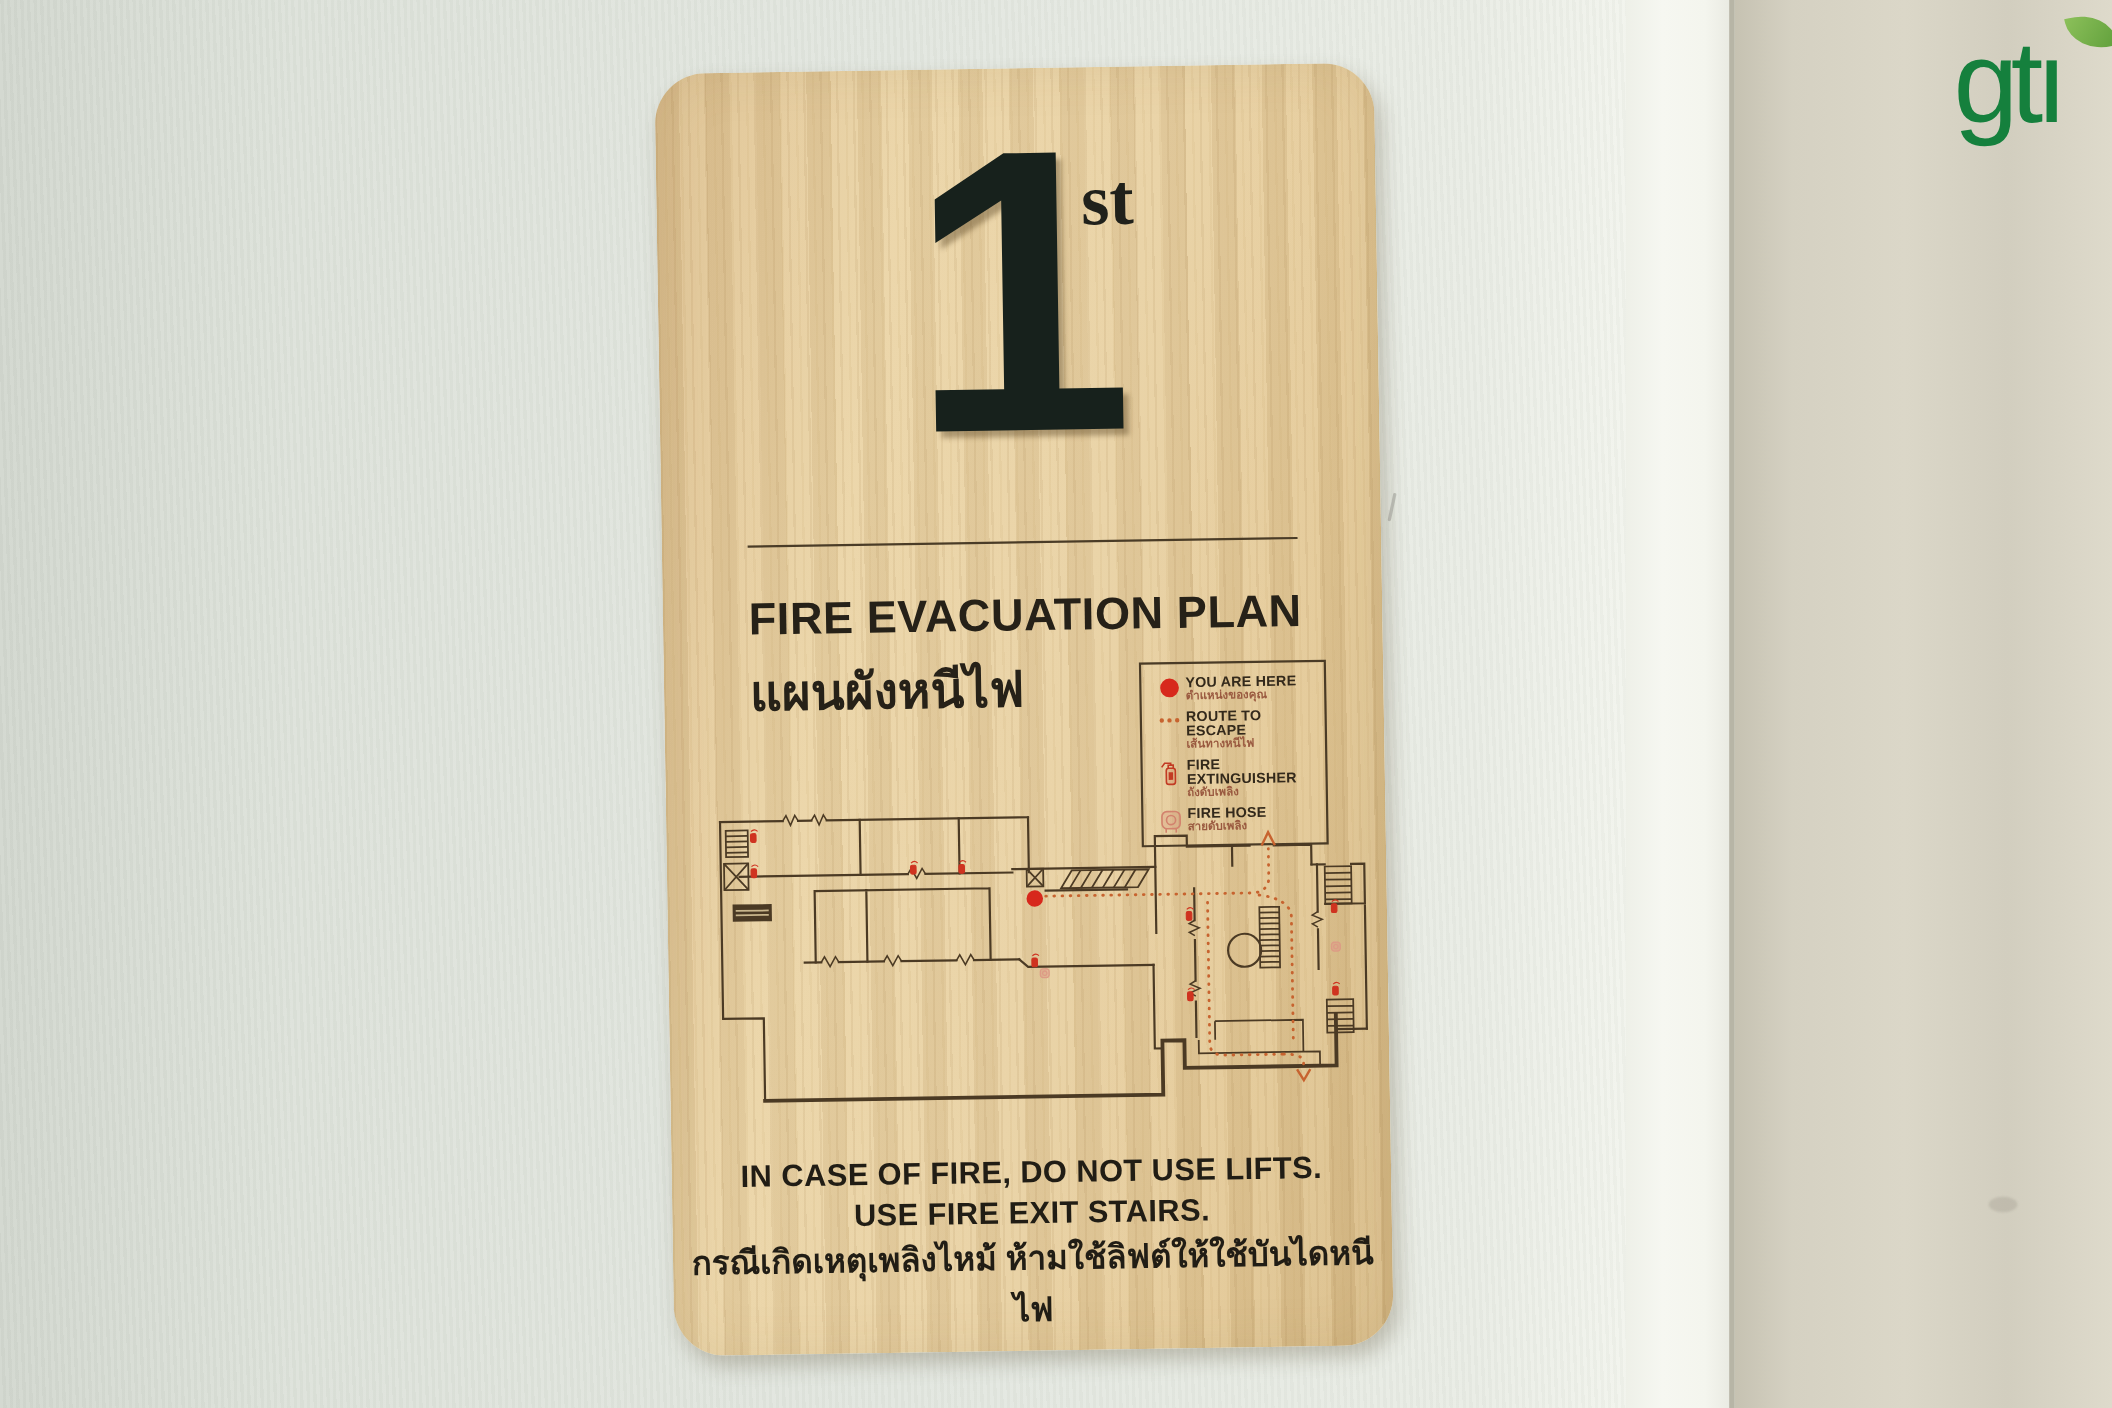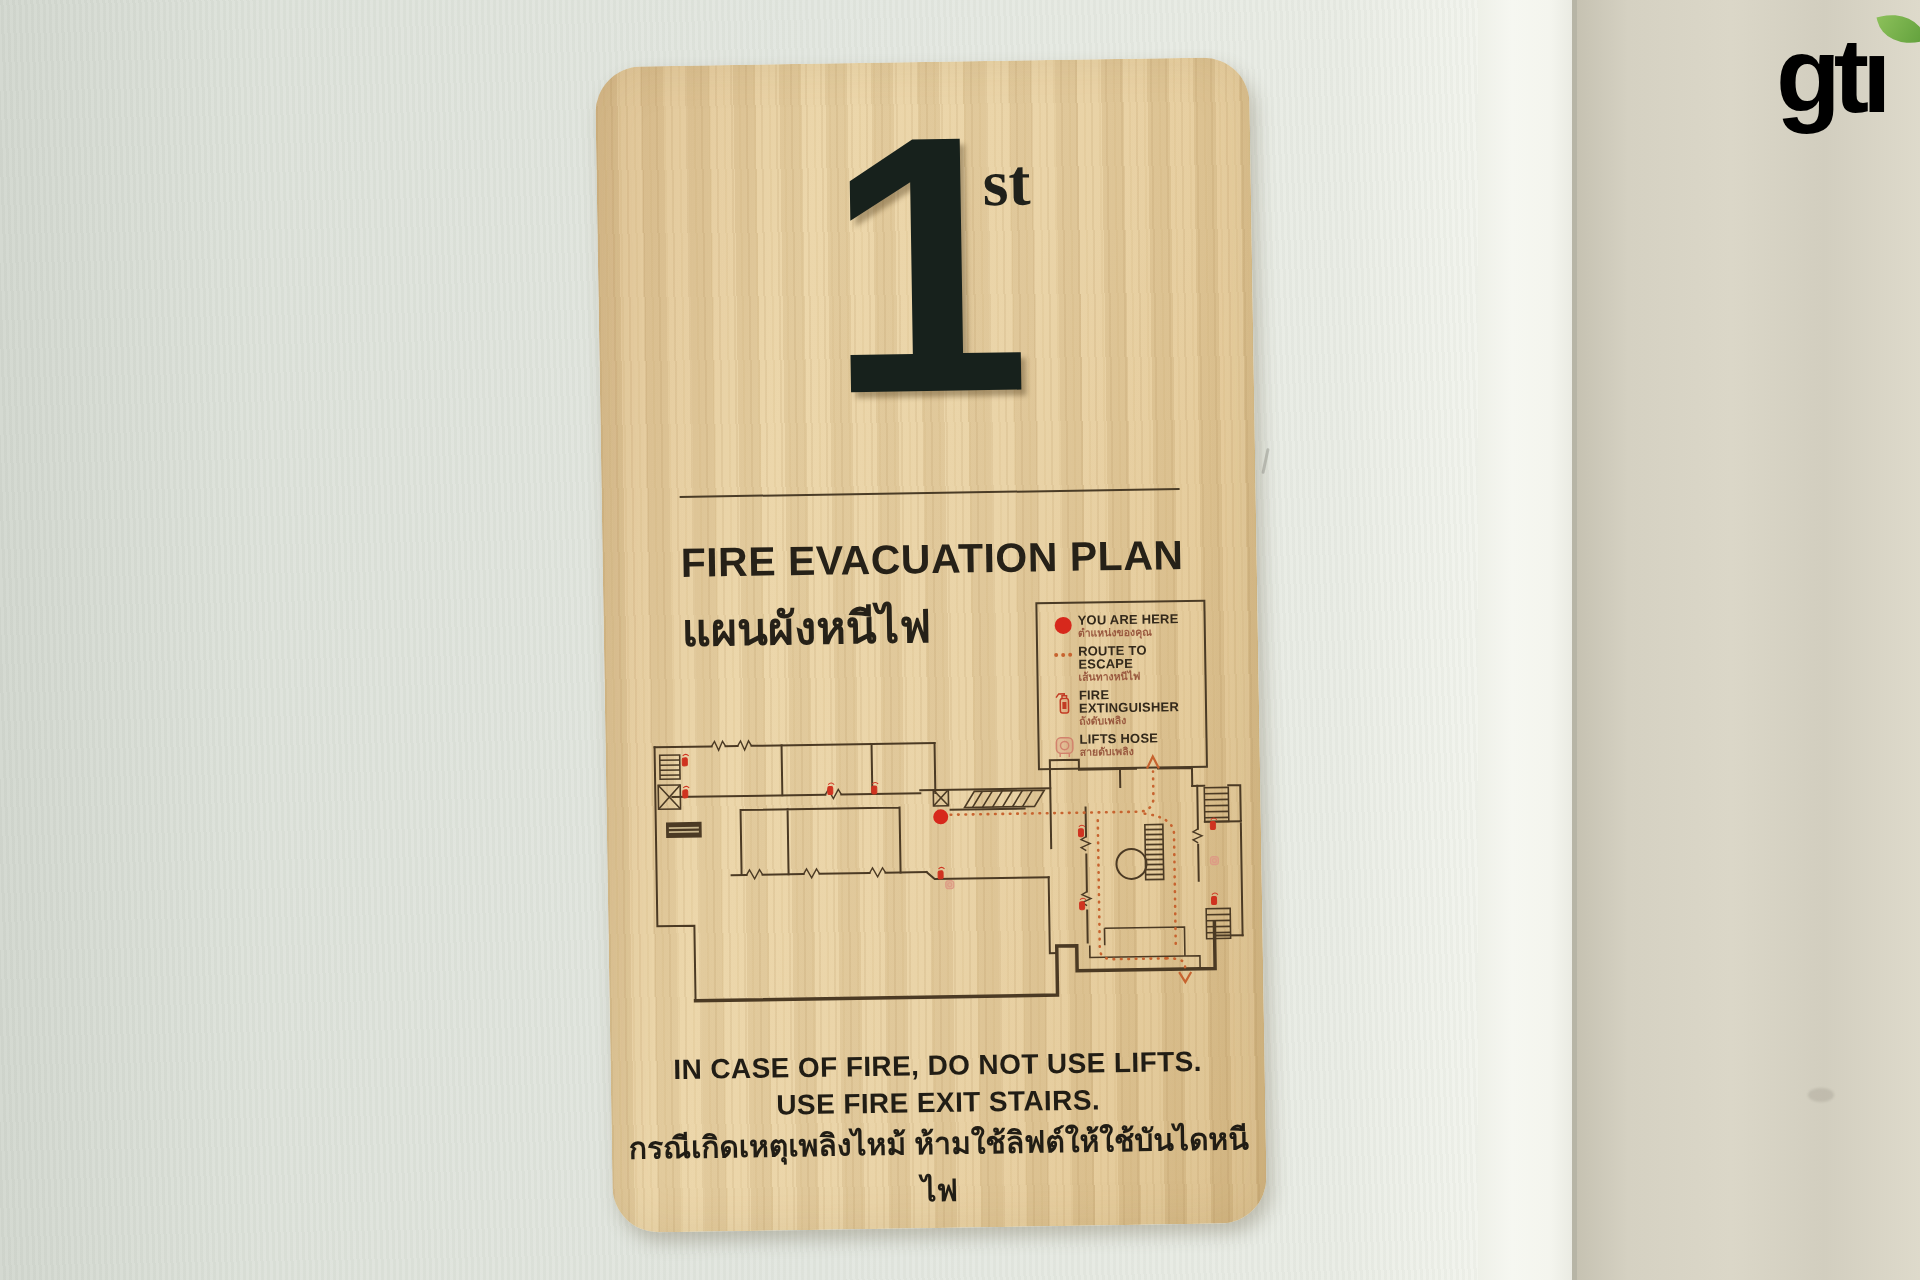--- a/index.html
+++ b/index.html
@@ -14,21 +14,21 @@
   .wall-column{position:absolute;left:1478px;top:0;width:96px;height:1280px;
     background:linear-gradient(90deg,#eef0e8 0%,#f6f7f1 35%,#f4f5ee 75%,#e9eae2 100%);}
   .wall-edge{position:absolute;left:1572px;top:0;width:5px;height:1280px;background:#b7b5a6;}
   .wall-right{position:absolute;left:1577px;top:0;width:343px;height:1280px;
     background:linear-gradient(90deg,#c6c2b2 0%,#d5d1c2 15%,#dbd7c8 45%,#d2cebf 72%,#dedacb 100%);}
   .scratch{position:absolute;left:1264px;top:448px;width:3px;height:26px;background:rgba(120,120,115,0.35);border-radius:2px;transform:rotate(12deg);}
   .smudge{position:absolute;left:1808px;top:1088px;width:26px;height:14px;background:rgba(110,105,95,0.18);border-radius:50%;filter:blur(1px);}
 
   
   .logo{position:absolute;left:1776px;top:8px;width:150px;height:140px;}
-  .logo-text{position:absolute;left:0;top:14px;font-size:106px;font-weight:bold;letter-spacing:-7px;color:#000000;line-height:1;}
+  .logo-text{position:absolute;left:0;top:14px;font-size:106px;font-weight:normal;letter-spacing:-7px;color:#15803d;line-height:1;}
   .logo-leaf{position:absolute;left:104px;top:4px;width:42px;height:34px;
     background:linear-gradient(135deg,#8cc05a,#61a03c);border-radius:0 100% 12% 100%;transform:rotate(-14deg);}
 
   
   .sign{position:absolute;left:604px;top:62px;width:654px;height:1166px;border-radius:46px;
     transform:rotate(-0.9deg);
     background:
       repeating-linear-gradient(90deg, rgba(150,112,58,0.10) 0 2px, rgba(0,0,0,0) 2px 8px, rgba(196,164,106,0.12) 8px 10px, rgba(0,0,0,0) 10px 15px),
       repeating-linear-gradient(90deg, rgba(118,88,44,0.07) 0 22px, rgba(255,246,220,0.10) 22px 46px),
       linear-gradient(100deg,#dcbf8f 0%,#ead3a5 28%,#e8d0a2 55%,#e2c795 80%,#d7ba86 100%);
@@ -131,21 +131,21 @@
         <div class="legend-icon">
           <svg width="22" height="26" viewBox="0 0 24 26">
             <g stroke="#d2826d" stroke-width="1.6" fill="rgba(210,130,110,0.25)">
               <rect x="3" y="3" width="18" height="17" rx="5"></rect>
               <circle cx="12" cy="11.5" r="4.5" fill="none"></circle>
               <path d="M7,20 v4 M17,20 v4" fill="none"></path>
             </g>
           </svg>
         </div>
         <div class="legend-txt">
-          <div class="legend-en">LIFTS HOSE</div>
+          <div class="legend-en">FIRE HOSE</div>
           <div class="legend-th">สายดับเพลิง</div>
         </div>
       </div>
     </div>
 
     <svg class="plan" width="592" height="277" viewBox="0 0 592 277">
 
       <g stroke="#4b3a24" stroke-width="2" fill="none" stroke-linecap="square">
         <path d="M3 8 H60 M74 8 H86 M100 8 H283"></path>
         <path d="M3 8 V187 H40 V262"></path>

